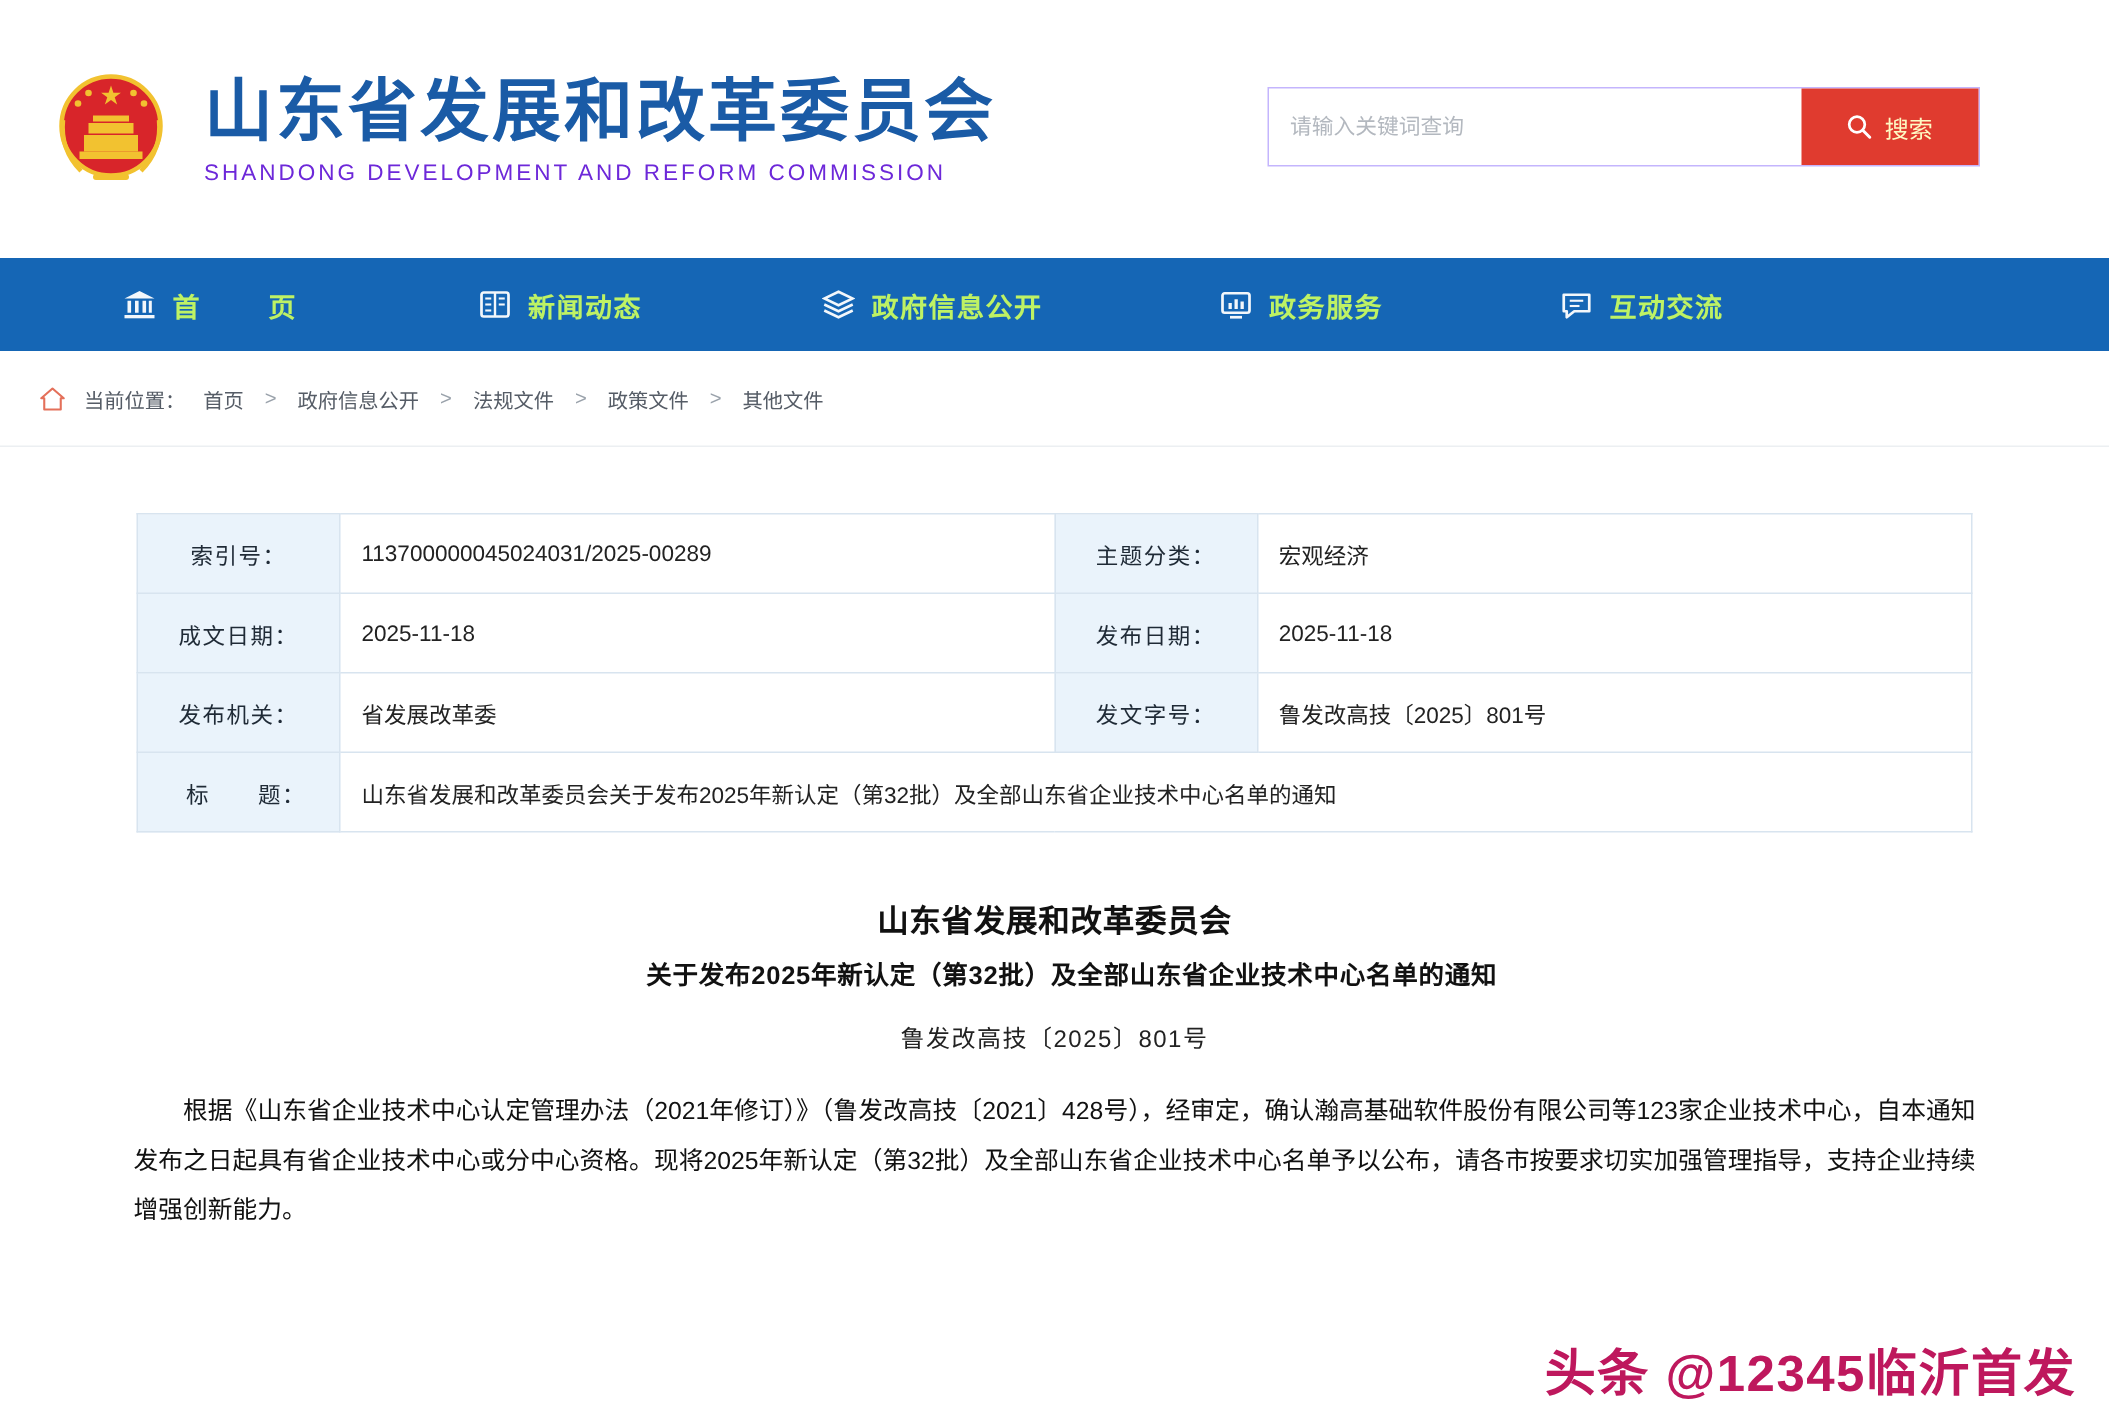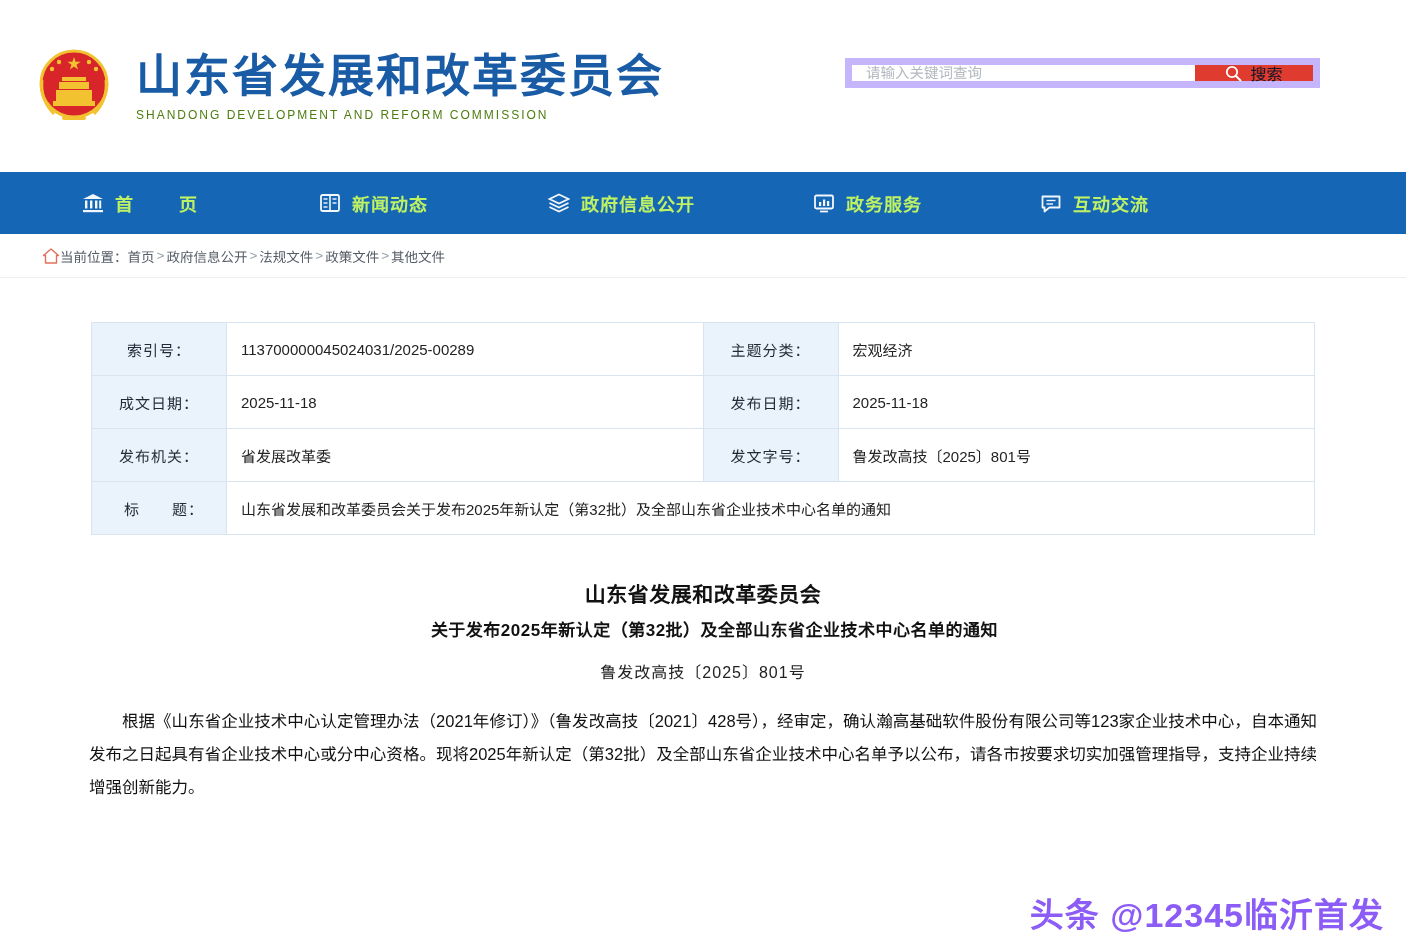--- a/index.html
+++ b/index.html
@@ -41,50 +41,50 @@
   .title-cn {
     font-family: "Liberation Sans", "DejaVu Sans", sans-serif;
     font-size: 46px;
     font-weight: bold;
     color: #1a5ba6;
     letter-spacing: 2px;
     line-height: 1.15;
     white-space: nowrap;
   }
   .title-en {
-    font-size: 12px;
-    color: #4d7c0f;
+    font-size: 15px;
+    color: #6d28d9;
     letter-spacing: 2.0px;
     margin-top: 6px;
     white-space: nowrap;
   }
 
   .search-box {
     position: absolute;
     left: 845px; top: 58px;
-    width: 475px; height: 30px;
-    display: flex;
-    border: 7px solid #c4b5fd;
+    width: 475px; height: 53px;
+    display: flex;
+    border: 1px solid #c4b5fd;
     background: #fff;
   }
   .search-input {
     flex: 1 1 auto;
     border: none;
     outline: none;
     padding: 0 14px;
     font-size: 14.5px;
     color: #333;
     font-family: "Liberation Sans", "DejaVu Sans", sans-serif;
     background: transparent;
   }
   .search-input::placeholder { color: #b3b8bf; }
   .search-btn {
     flex: 0 0 118px;
     background: #e03b2f;
-    color: #0f172a;
+    color: #fef9c3;
     border: none;
     display: flex;
     align-items: center;
     justify-content: center;
     gap: 8px;
     font-size: 16px;
     cursor: pointer;
     font-family: "Liberation Sans", "DejaVu Sans", sans-serif;
   }
   .search-btn .magnifier {
@@ -109,28 +109,28 @@
     color: #bef264;
     cursor: pointer;
     white-space: nowrap;
   }
   .nav-item .nav-ico { width: 22px; height: 22px; display:inline-block; opacity:.95; }
   .nav-item .nav-label { letter-spacing: 1px; }
   .nav-item.first .nav-label { letter-spacing: 14px; }
 
   
   .crumb {
-    height: 44px;
+    height: 64px;
     border-bottom: 1px solid #eceff2;
     display: flex;
     align-items: center;
-    padding-left: 42px;
+    padding-left: 26px;
     font-size: 13.5px;
     color: #555c66;
-    gap: 0;
+    gap: 12px;
     background: #fff;
   }
   .crumb .home-ico { width: 18px; height: 18px; display:inline-block; }
   .crumb a { color: #555c66; text-decoration: none; cursor: pointer; }
   .crumb .sep { color: #9aa2ab; margin: 0 2px; }
 
   
   .content {
     padding: 0 0 0 0;
   }
@@ -190,21 +190,21 @@
   }
   .body-text p { margin: 0; }
   .body-text p.indent { text-indent: 2em; }
 
   
   .watermark {
     position: absolute;
     right: 22px; bottom: 12px;
     font-size: 34px;
     font-weight: bold;
-    color: #8b5cf6;
+    color: #be185d;
     letter-spacing: 1px;
     white-space: nowrap;
   }
 </style>
 </head>
 <body>
 
 <div class="page">
 
   <div class="header">

